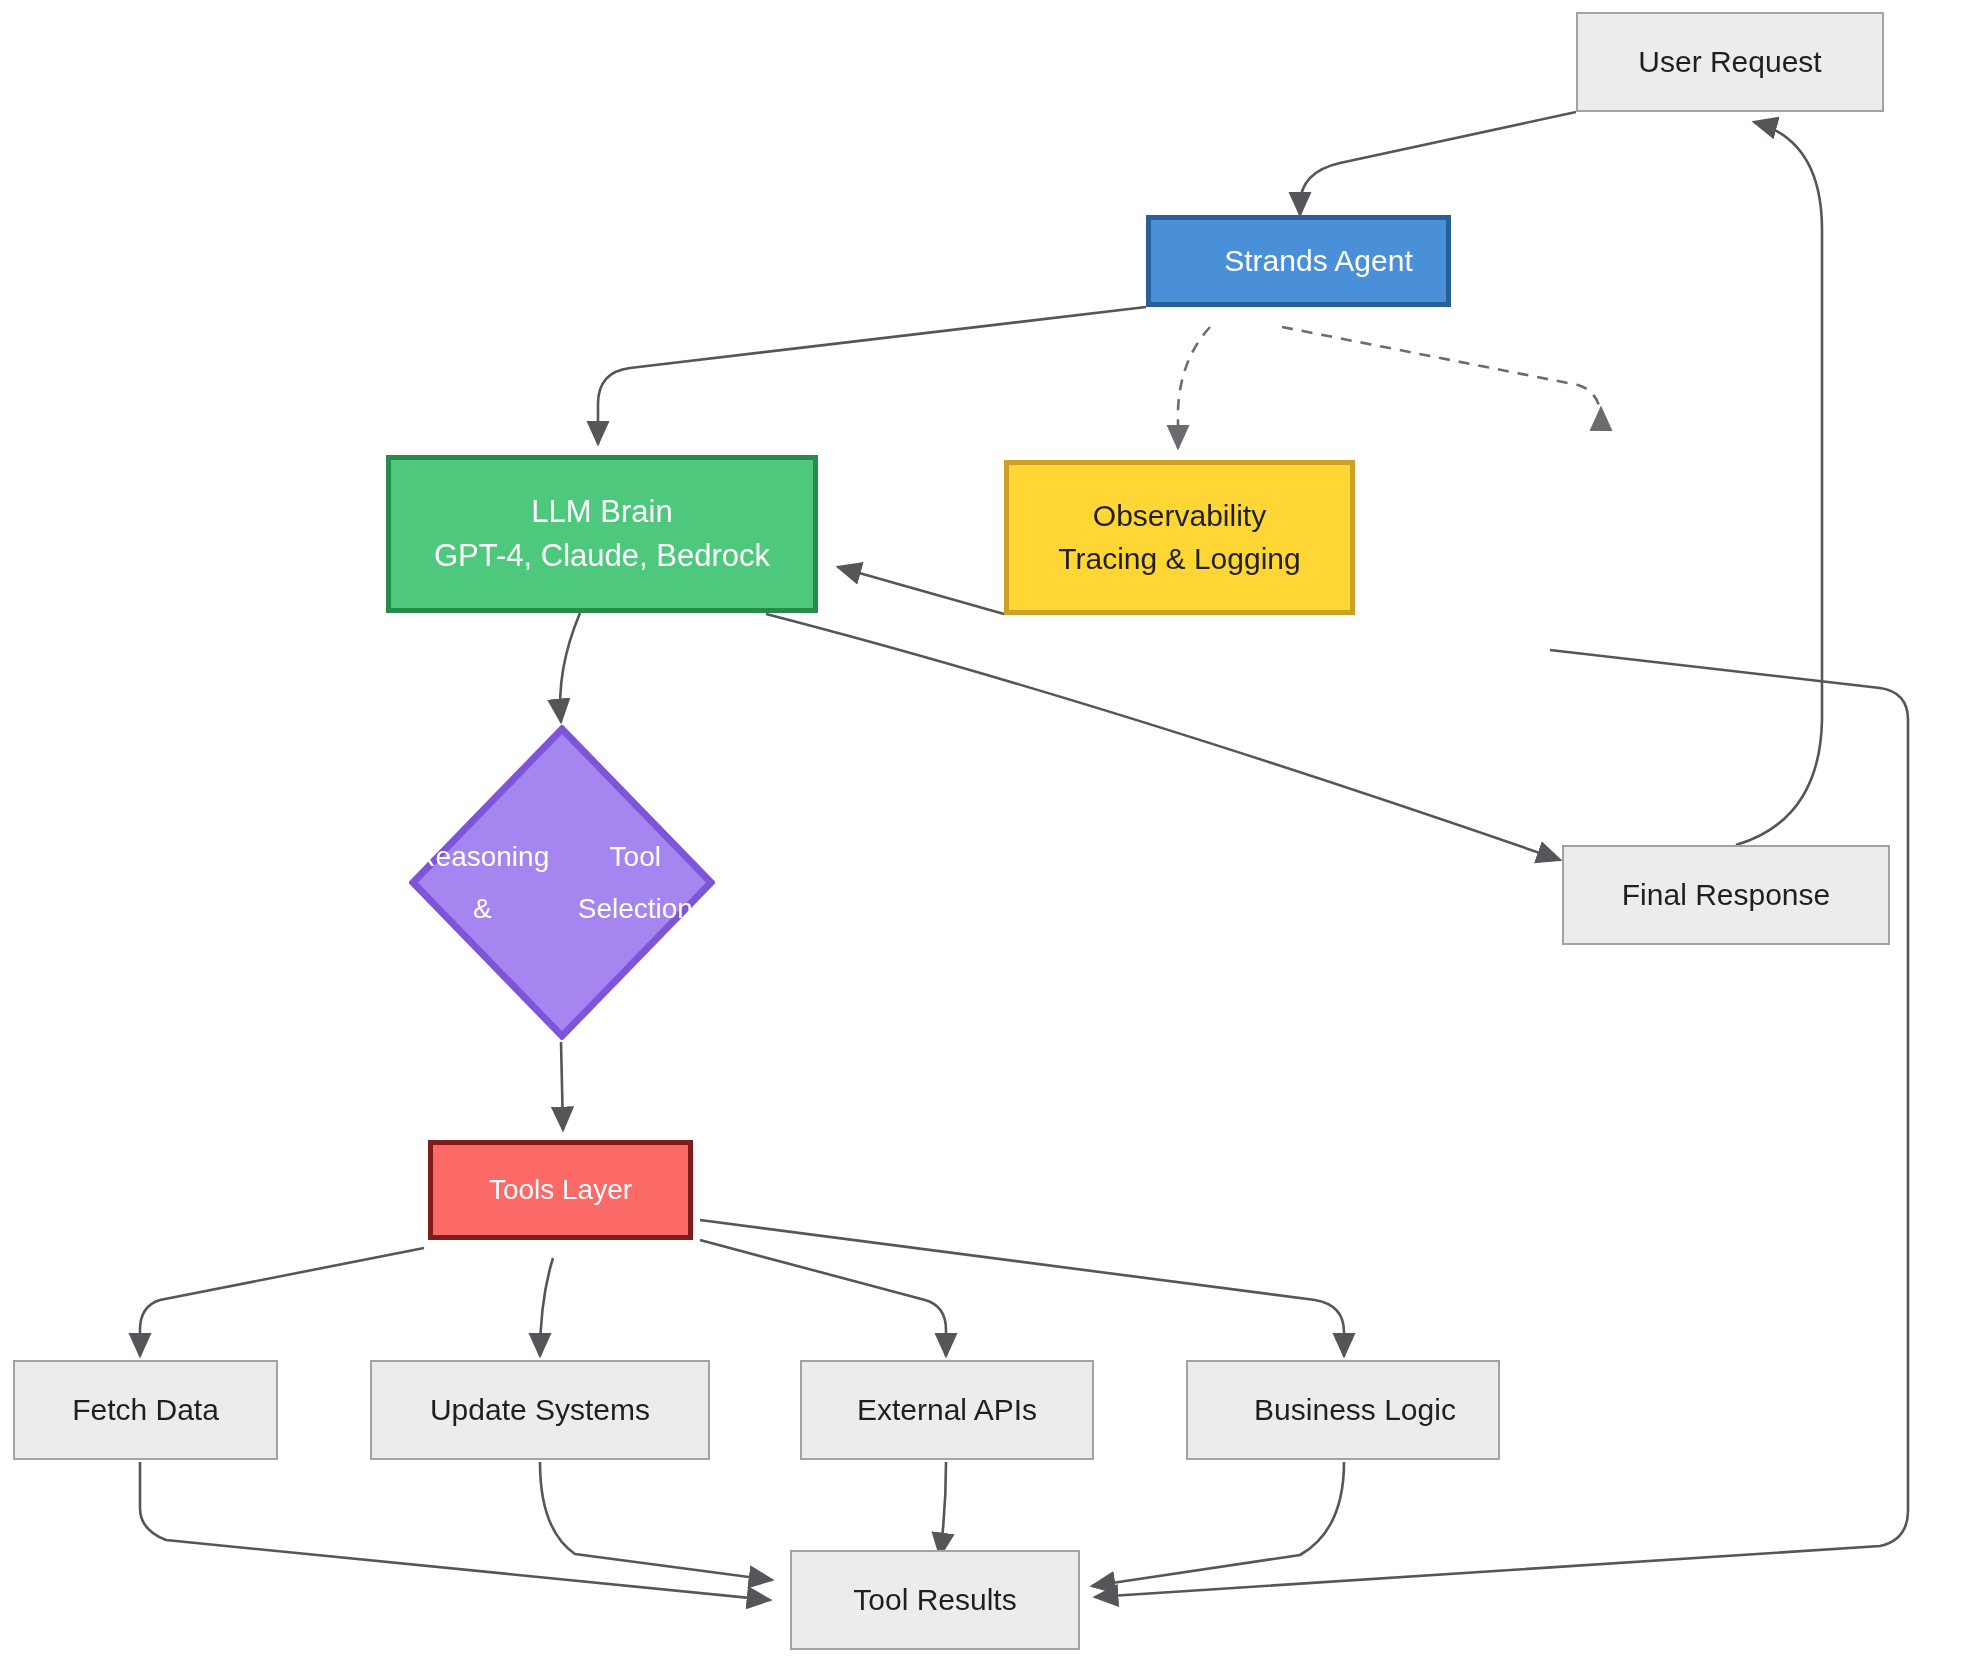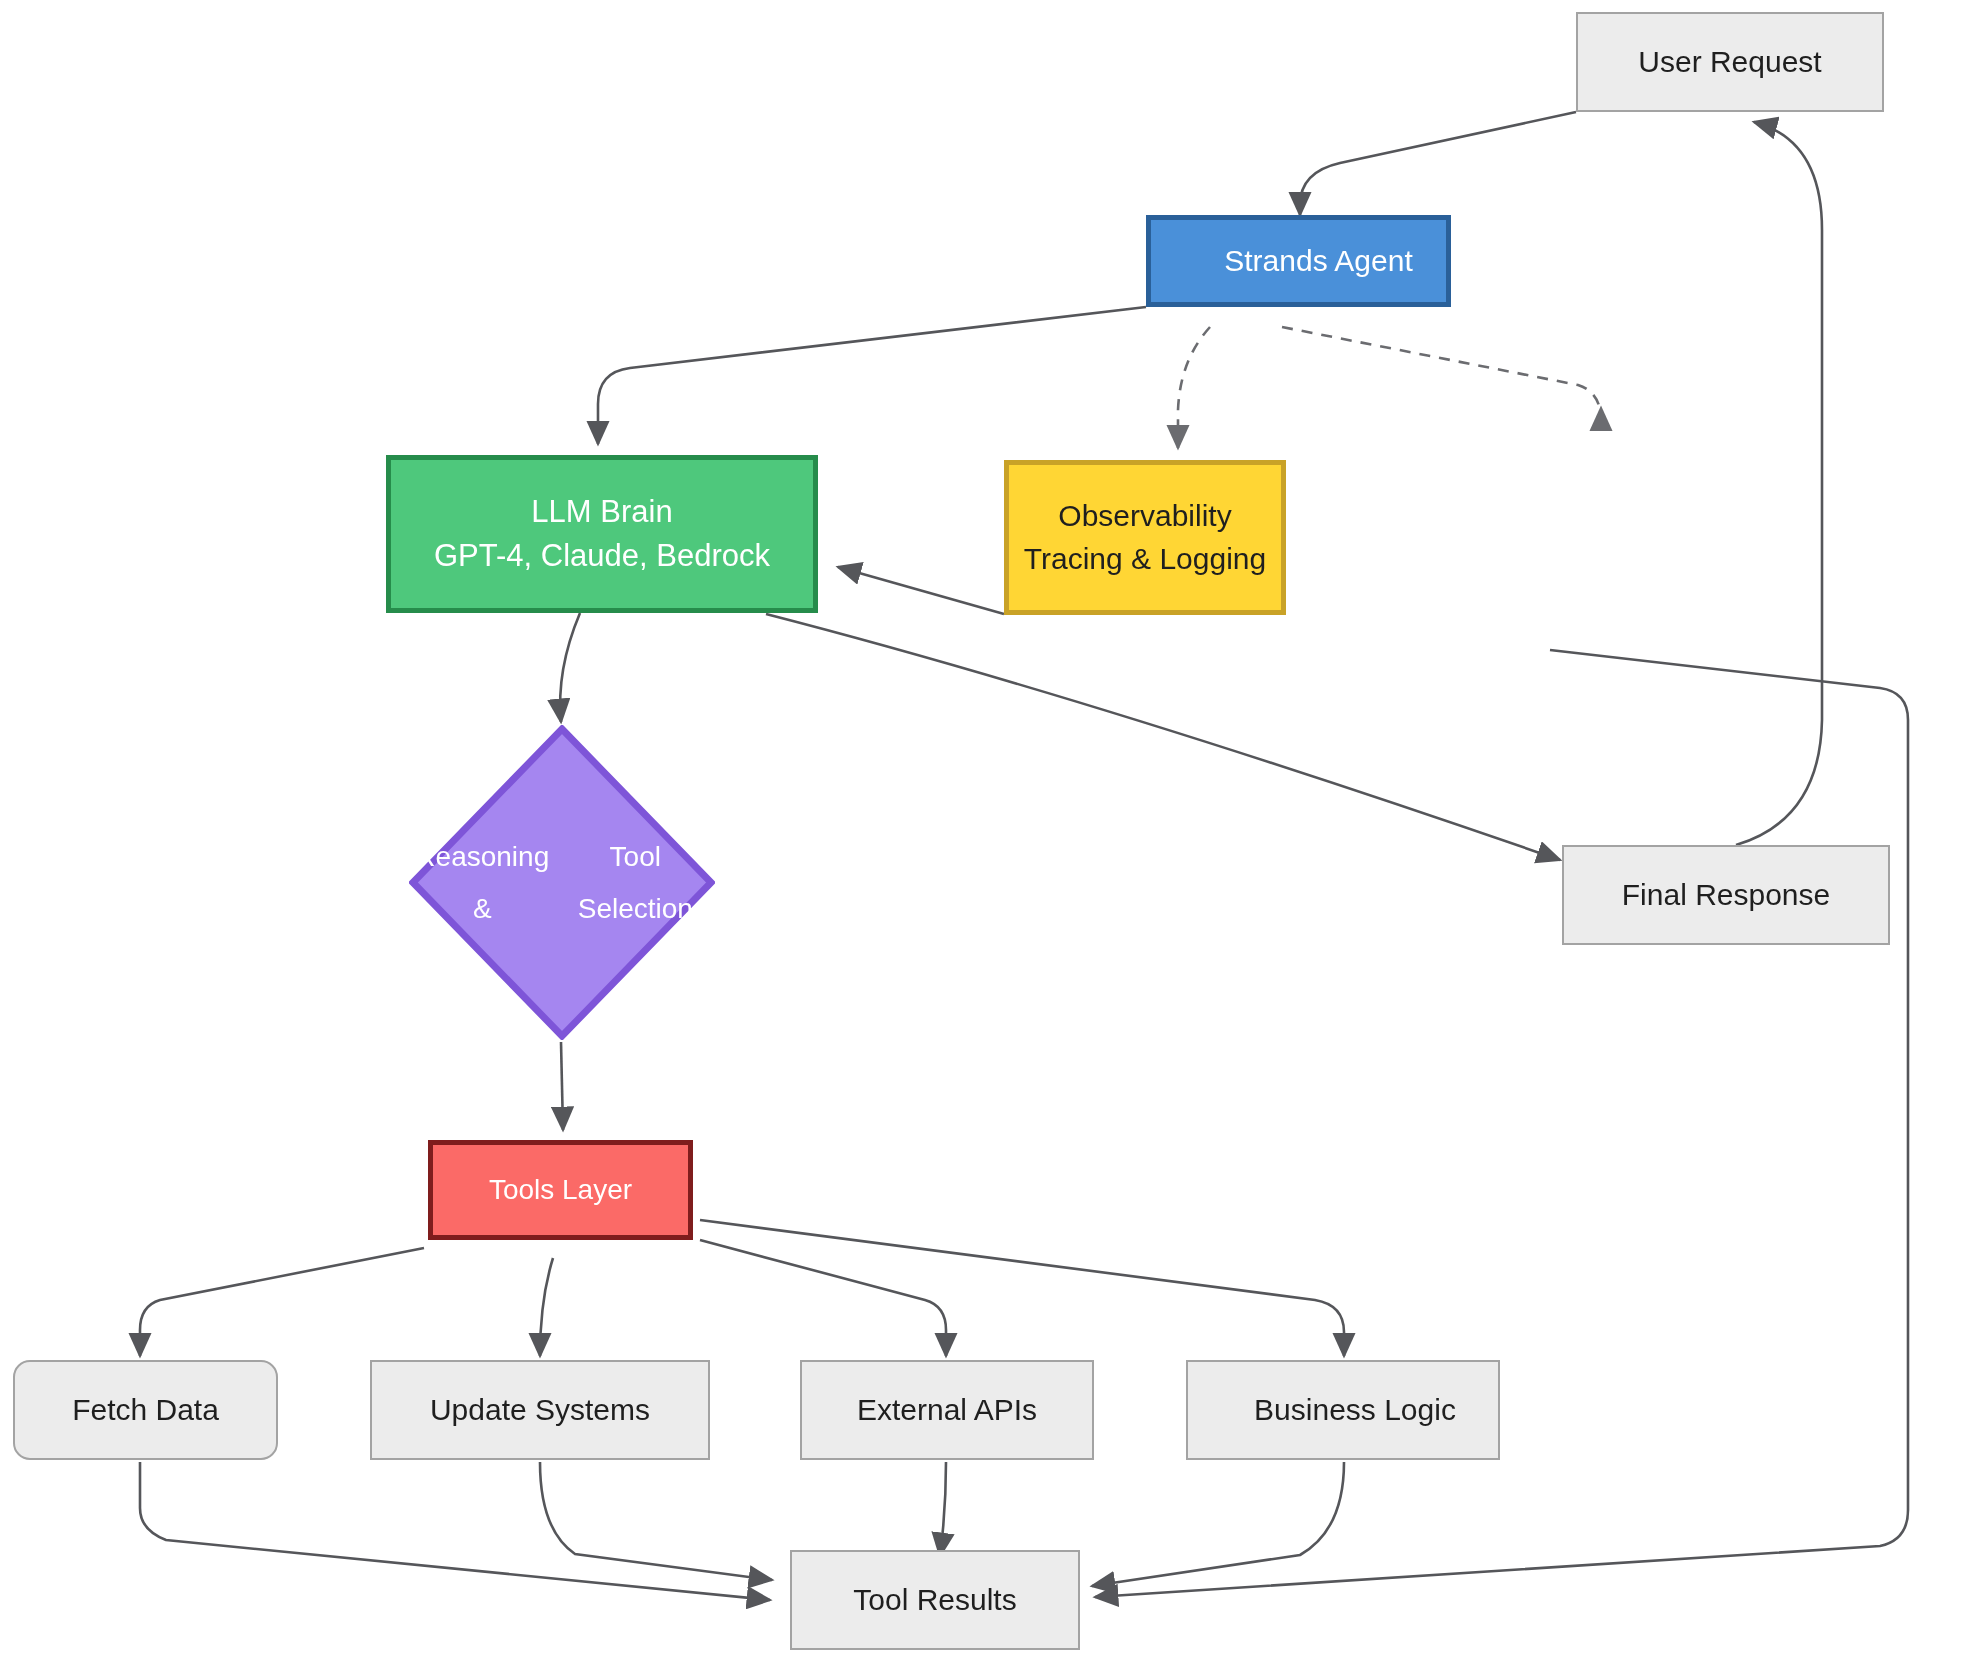--- a/index.html
+++ b/index.html
@@ -161,41 +161,41 @@
 
   <div class="node rect n-agent" style="left:1146px; top:215px; width:305px; height:92px;">
     <span class="nline">Strands Agent</span>
   </div>
 
   <div class="node rect n-brain" style="left:386px; top:455px; width:432px; height:158px;">
     <span class="nline">LLM Brain</span>
     <span class="nline">GPT-4, Claude, Bedrock</span>
   </div>
 
-  <div class="node rect n-guard" style="left:1004px; top:460px; width:282px; height:155px;">
+  <div class="node rect n-guard" style="left:1004px; top:460px; width:351px; height:155px;">
     <span class="nline">Observability</span>
     <span class="nline">Tracing &amp; Logging</span>
   </div>
 
 
   <div class="diamond-wrap" style="left:409px; top:725px; width:306px; height:315px;">
     <svg class="diamond-shape" viewBox="0 0 306 315" preserveAspectRatio="none">
       <polygon points="153,4 302,157.5 153,311 4,157.5" fill="#a586f0" stroke="#7e55d8" stroke-width="7"></polygon>
     </svg>
     <div class="diamond-label">
       <span class="nline">Reasoning &amp;</span>
       <span class="nline">Tool Selection</span>
     </div>
   </div>
 
   <div class="node rect n-tools" style="left:428px; top:1140px; width:265px; height:100px;">
     <span class="nline">Tools Layer</span>
   </div>
 
-  <div class="node rect n-default" style="left:13px; top:1360px; width:265px; height:100px;border-radius:17px;">
+  <div class="node rect n-default" style="left:13px; top:1360px; width:265px; height:100px;">
     <span class="nline">Fetch Data</span>
   </div>
 
   <div class="node rect n-default" style="left:370px; top:1360px; width:340px; height:100px;">
     <span class="nline">Update Systems</span>
   </div>
 
   <div class="node rect n-default" style="left:800px; top:1360px; width:294px; height:100px;">
     <span class="nline">External APIs</span>
   </div>

